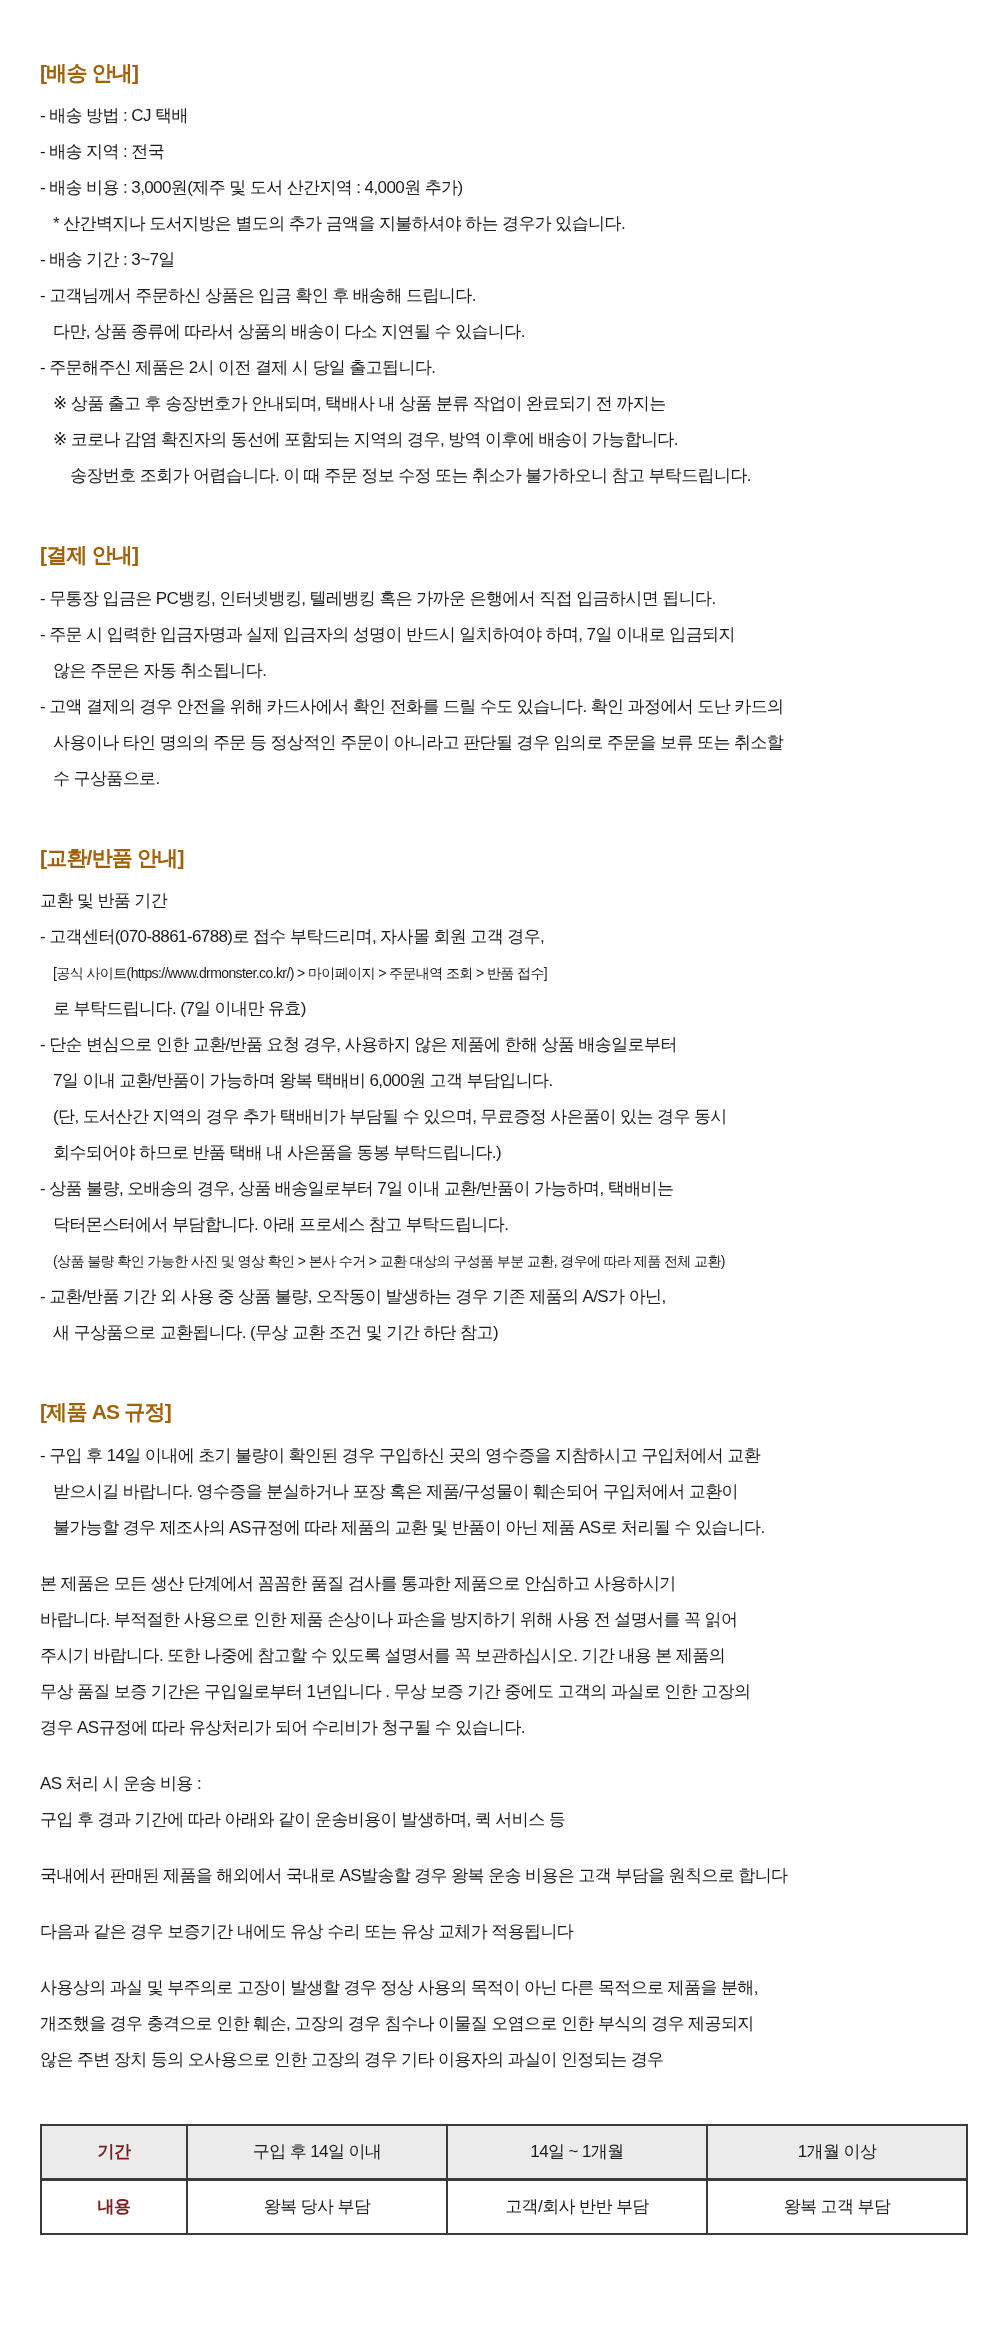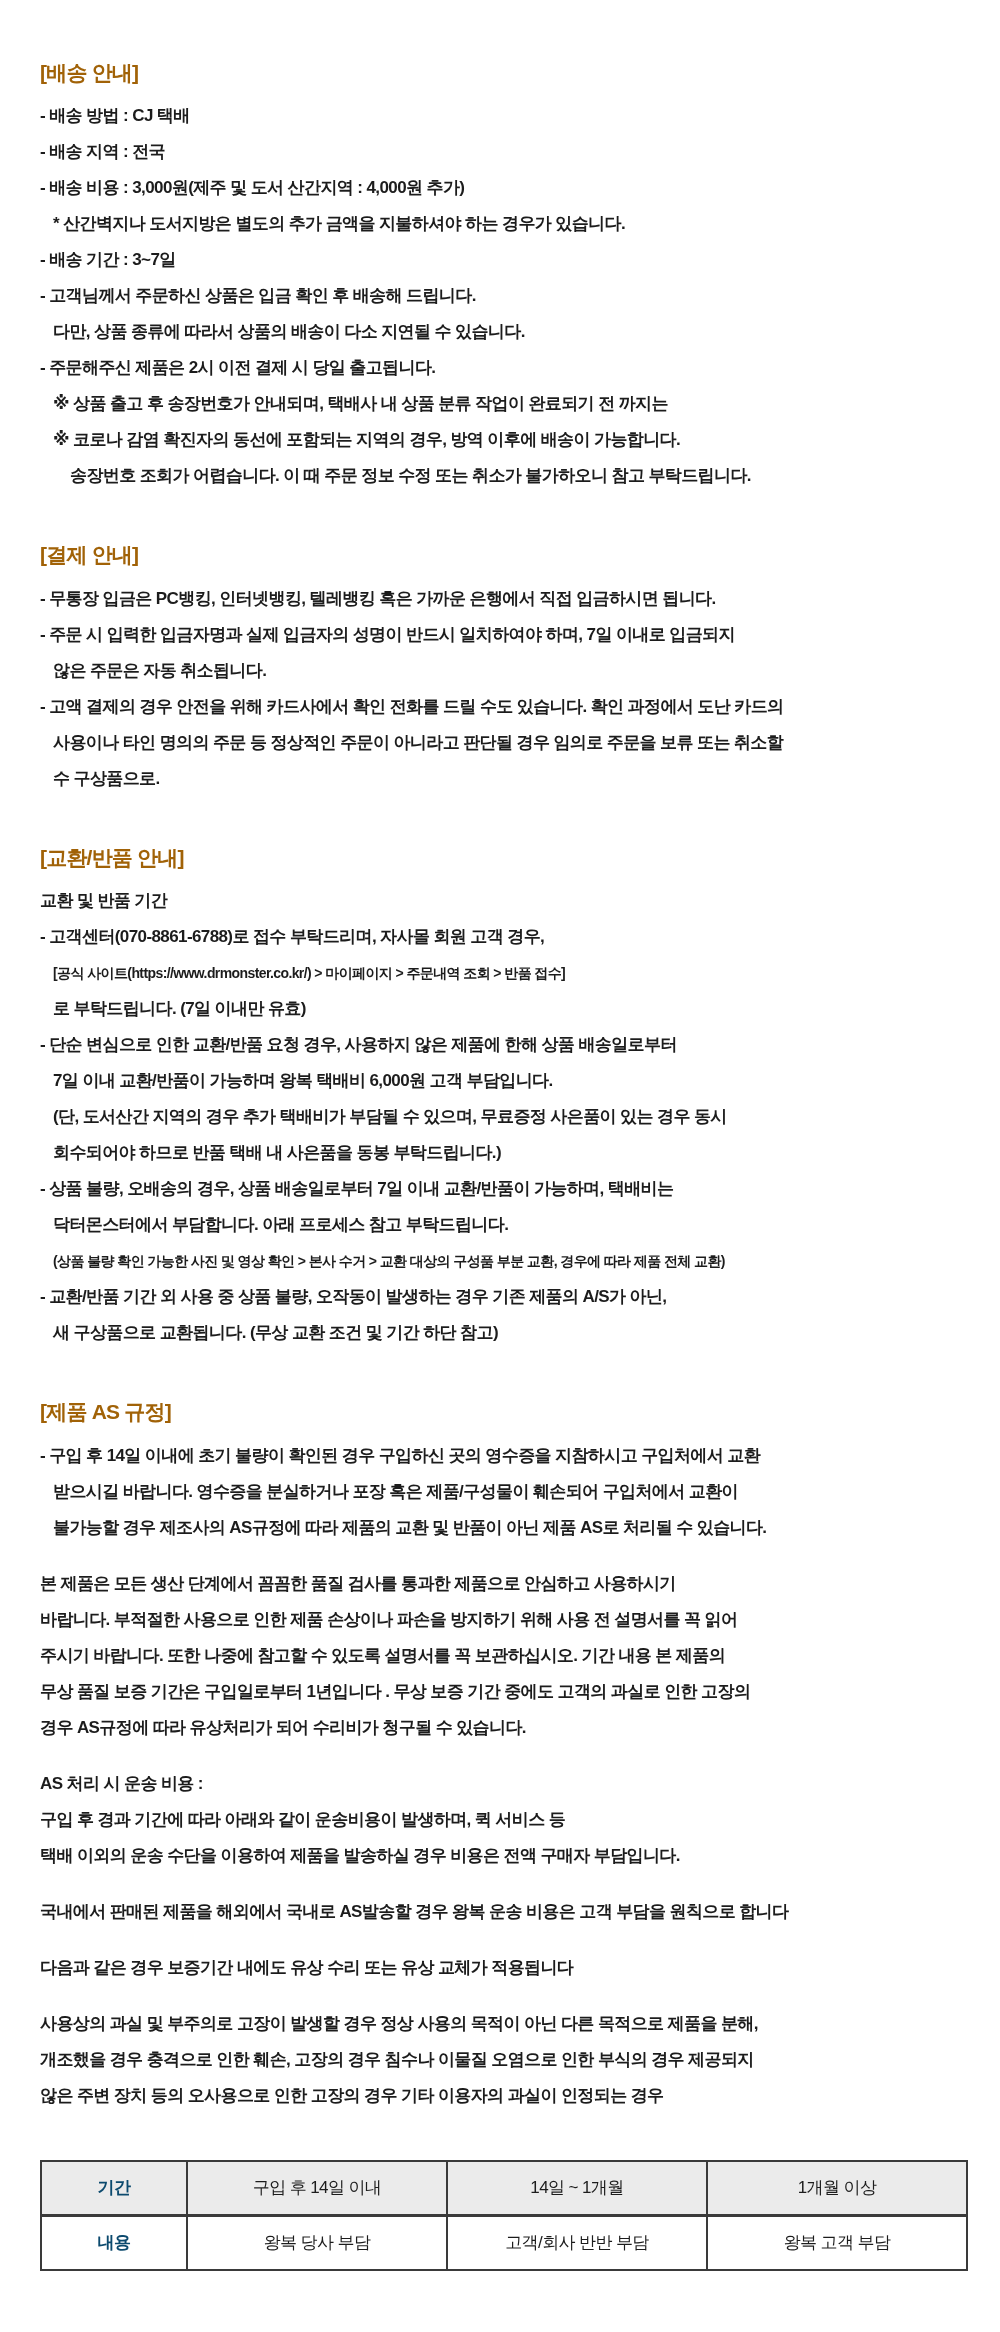--- a/index.html
+++ b/index.html
@@ -27,21 +27,20 @@
     letter-spacing: -0.8px;
     margin: 0 0 10px 0;
     line-height: 1.45;
   }
   .line {
     margin: 0;
     font-size: 17px;
     line-height: 36px;
     letter-spacing: -0.6px;
     white-space: nowrap;
-    font-weight: bold;
   }
   .line.item  { padding-left: 0; }
   .line.cont  { padding-left: 13px; }
   .line.cont2 { padding-left: 30px; }
   .line.plain { padding-left: 0; }
   .line.small { font-size: 14px; padding-left: 13px; }
   .line.gap   { margin-top: 20px; }
   .as-table {
     border-collapse: collapse;
     table-layout: fixed;
@@ -51,21 +50,21 @@
   }
   .as-table th, .as-table td {
     border: 2px solid #3a3a3a;
     font-size: 17px;
     letter-spacing: -0.6px;
     padding: 16px 4px;
     line-height: 20px;
   }
   .as-table th {
     font-weight: 700;
-    color: #0c4a6e;
+    color: #7f1d1d;
   }
   .as-table td { font-weight: 400; }
   .as-table tr.head-row th,
   .as-table tr.head-row td {
     background: #ebebeb;
     border-bottom-width: 3px;
   }
   .as-table tr.body-row th,
   .as-table tr.body-row td {
     background: #ffffff;
@@ -120,21 +119,20 @@
         <p class="line item">- 구입 후 14일 이내에 초기 불량이 확인된 경우 구입하신 곳의 영수증을 지참하시고 구입처에서 교환</p>
         <p class="line cont">받으시길 바랍니다. 영수증을 분실하거나 포장 혹은 제품/구성물이 훼손되어 구입처에서 교환이</p>
         <p class="line cont">불가능할 경우 제조사의 AS규정에 따라 제품의 교환 및 반품이 아닌 제품 AS로 처리될 수 있습니다.</p>
         <p class="line plain gap">본 제품은 모든 생산 단계에서 꼼꼼한 품질 검사를 통과한 제품으로 안심하고 사용하시기</p>
         <p class="line plain">바랍니다. 부적절한 사용으로 인한 제품 손상이나 파손을 방지하기 위해 사용 전 설명서를 꼭 읽어</p>
         <p class="line plain">주시기 바랍니다. 또한 나중에 참고할 수 있도록 설명서를 꼭 보관하십시오. 기간 내용 본 제품의</p>
         <p class="line plain">무상 품질 보증 기간은 구입일로부터 1년입니다 . 무상 보증 기간 중에도 고객의 과실로 인한 고장의</p>
         <p class="line plain">경우 AS규정에 따라 유상처리가 되어 수리비가 청구될 수 있습니다.</p>
         <p class="line plain gap">AS 처리 시 운송 비용 :</p>
         <p class="line plain">구입 후 경과 기간에 따라 아래와 같이 운송비용이 발생하며, 퀵 서비스 등</p>
-        <p class="line plain">택배 이외의 운송 수단을 이용하여 제품을 발송하실 경우 비용은 전액 구매자 부담입니다.</p>
         <p class="line plain gap">국내에서 판매된 제품을 해외에서 국내로 AS발송할 경우 왕복 운송 비용은 고객 부담을 원칙으로 합니다</p>
         <p class="line plain gap">다음과 같은 경우 보증기간 내에도 유상 수리 또는 유상 교체가 적용됩니다</p>
         <p class="line plain gap">사용상의 과실 및 부주의로 고장이 발생할 경우 정상 사용의 목적이 아닌 다른 목적으로 제품을 분해,</p>
         <p class="line plain">개조했을 경우 충격으로 인한 훼손, 고장의 경우 침수나 이물질 오염으로 인한 부식의 경우 제공되지</p>
         <p class="line plain">않은 주변 장치 등의 오사용으로 인한 고장의 경우 기타 이용자의 과실이 인정되는 경우</p>
       </section>
     </div>
 
   <table class="as-table">
     <colgroup>

